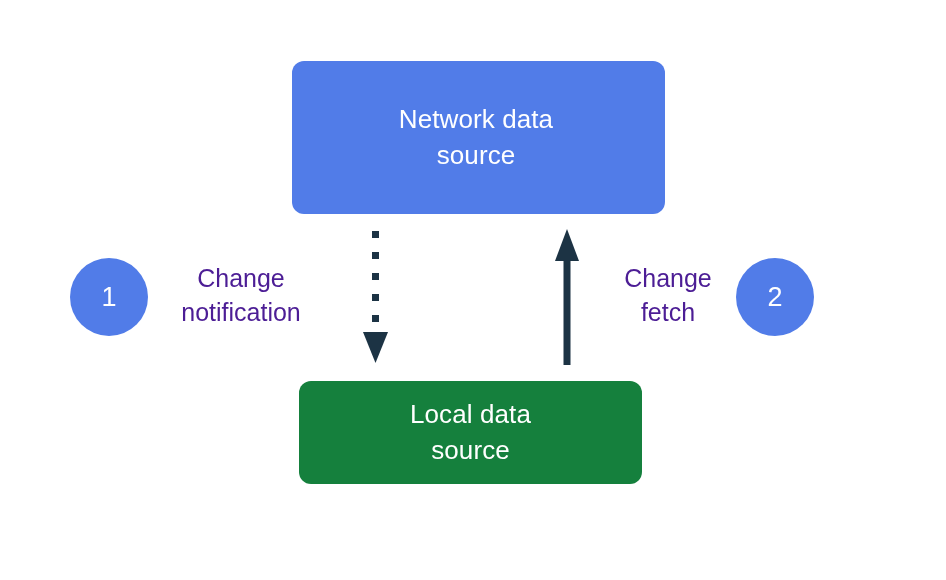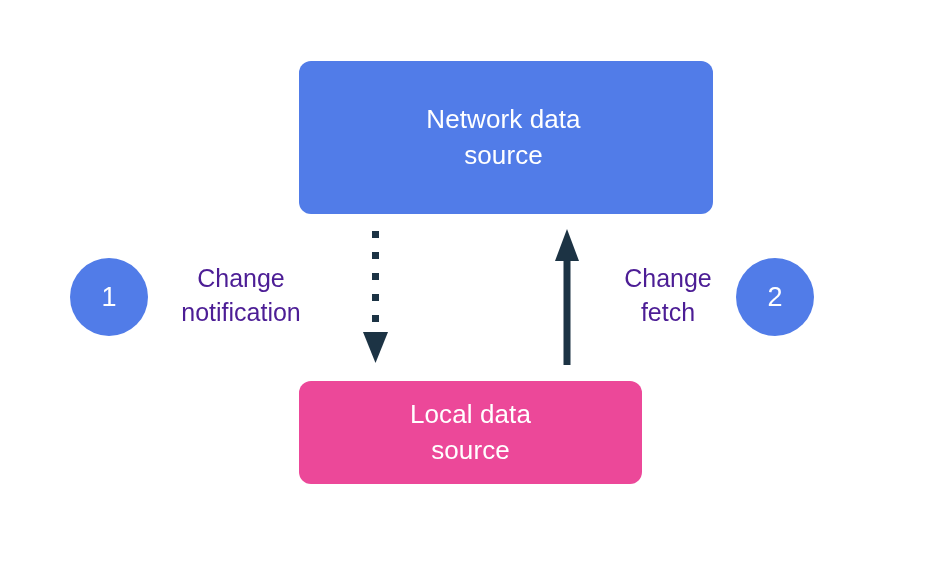--- a/index.html
+++ b/index.html
@@ -29,33 +29,33 @@
     color: #ffffff;
     font-size: 26px;
     line-height: 1.35;
     font-weight: 400;
     border-radius: 12px;
     letter-spacing: 0.1px;
     box-sizing: border-box;
     padding: 0 14px;
   }
   #network-box {
-    left: 299px;
+    left: 292px;
     top: 61px;
-    width: 414px;
+    width: 373px;
     height: 153px;
     background: #517ce8;
     padding-left: 9px;
   }
   #local-box {
     left: 299px;
     top: 381px;
     width: 343px;
     height: 103px;
-    background: #ec4899;
+    background: #15803d;
   }
   .box-label {
     display: block;
     white-space: pre-line;
   }
 
   
   .step-circle {
     position: absolute;
     width: 78px;

